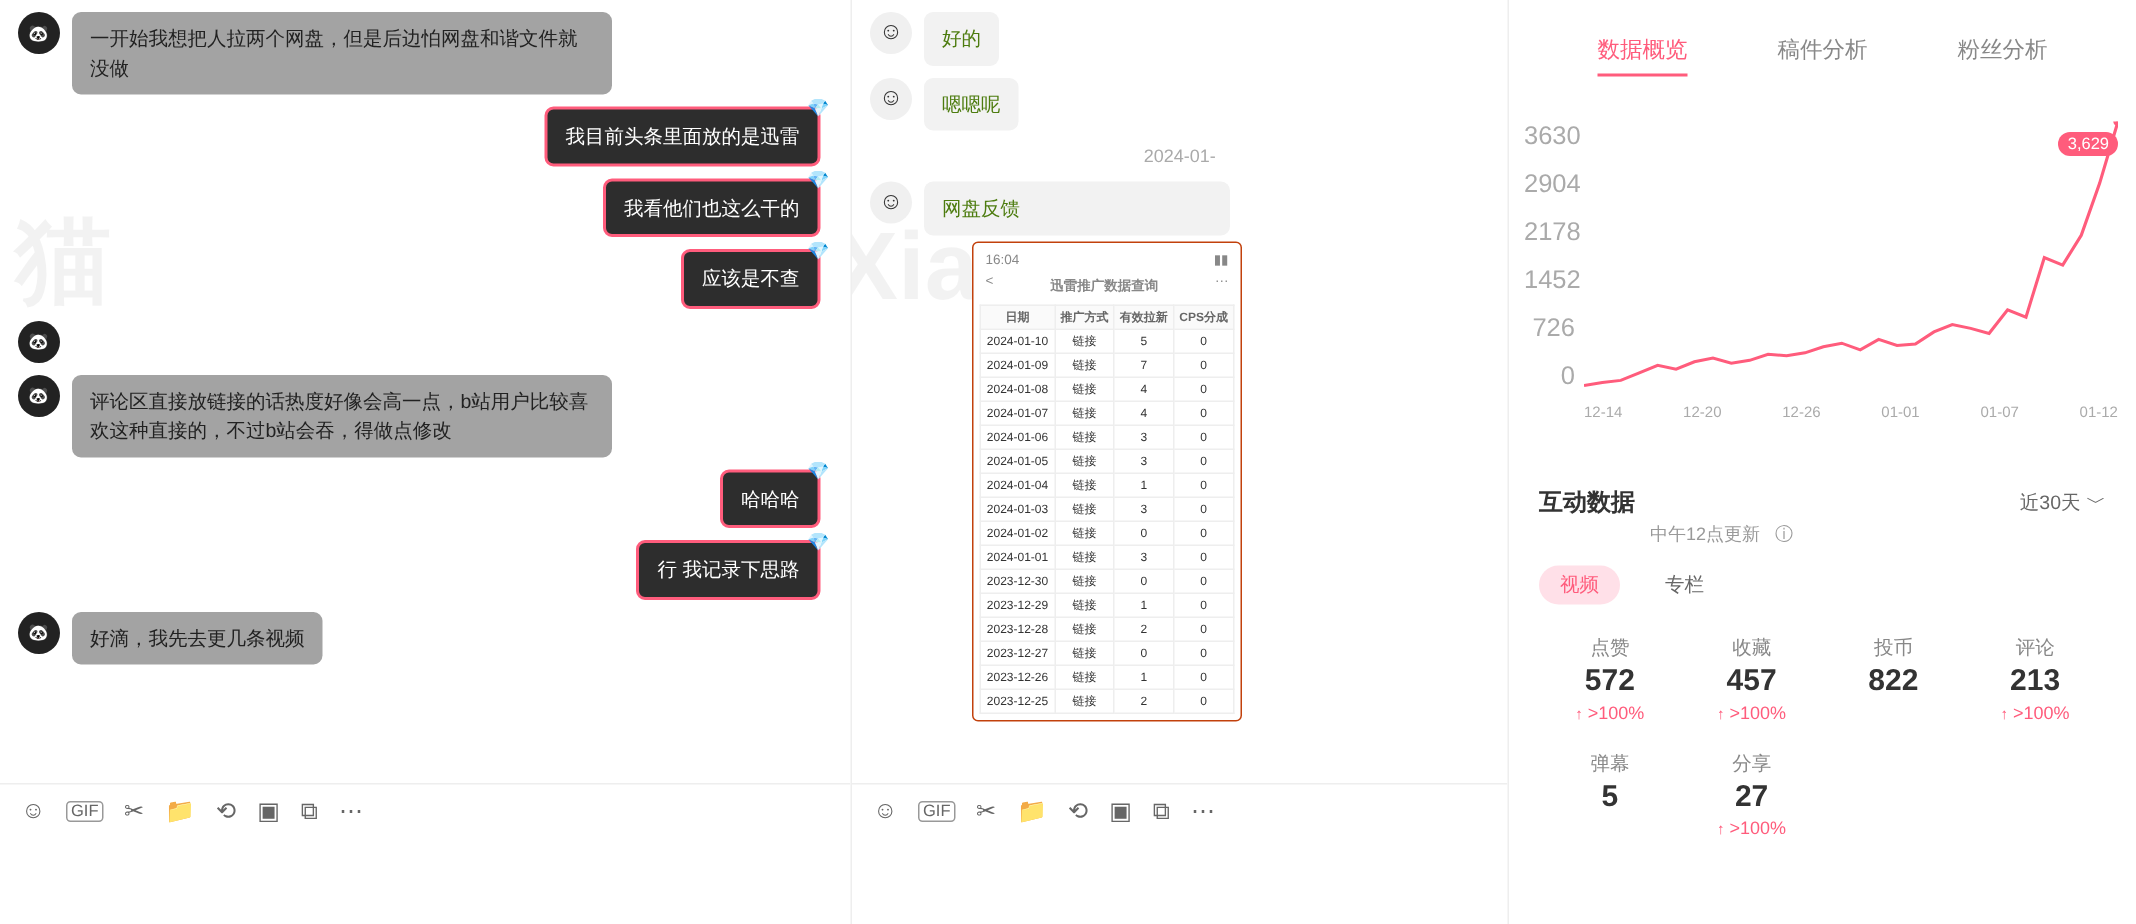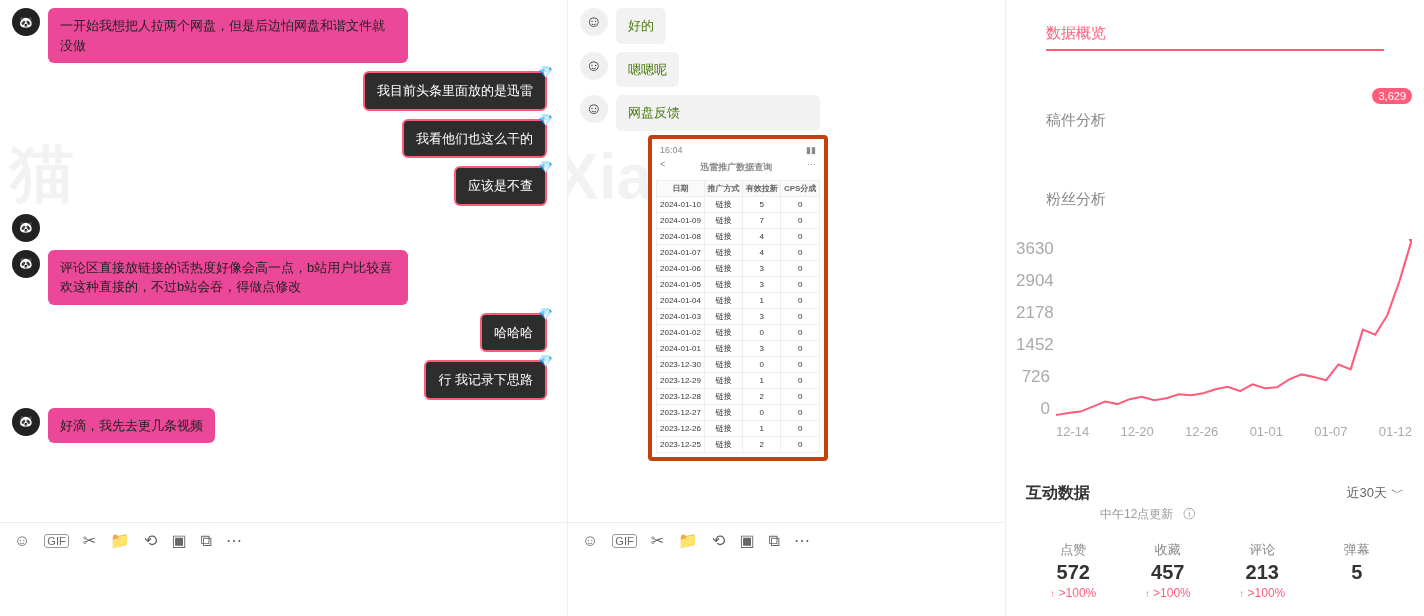--- a/index.html
+++ b/index.html
@@ -10,48 +10,48 @@
 .panel-c { flex: 1; }
 
 
 .chat-area { padding: 0 12px; height: 522px; overflow: hidden; position: relative; }
 .msg-row { display: flex; margin: 8px 0; align-items: flex-start; }
 .msg-row.left { justify-content: flex-start; }
 .msg-row.right { justify-content: flex-end; }
 .avatar { width: 28px; height: 28px; border-radius: 50%; background: #f0f0f0; display: flex; align-items: center; justify-content: center; flex-shrink: 0; font-size: 16px; }
 .avatar.panda { background: #222; color: #fff; font-size: 11px; }
 .bubble { max-width: 360px; padding: 8px 12px; border-radius: 6px; margin: 0 8px; line-height: 1.5; position: relative; }
-.bubble.light { background: #ec4899; color: #222; }
+.bubble.light { background: #a3a3a3; color: #222; }
 .bubble.dark { background: #2d2d2d; color: #fff; border: 2px solid #FF5C7C; }
 .bubble.light-b { background: #f2f2f2; color: #4d7c0f; }
 .diamond { position: absolute; top: -10px; right: -8px; font-size: 12px; }
 .panda-img { width: 56px; height: 56px; background: #222; border-radius: 4px; margin-top: 4px; display: flex; align-items: center; justify-content: center; color: #fff; font-size: 10px; }
 .timestamp { text-align: center; color: #aaa; font-size: 12px; margin: 10px 0; }
 .bg-watermark { position: absolute; color: rgba(0,0,0,0.05); font-size: 64px; font-weight: bold; pointer-events: none; }
 
 
 .input-toolbar { display: flex; gap: 14px; padding: 8px 14px; border-top: 1px solid #eee; align-items: center; color: #666; }
 .input-toolbar span { cursor: pointer; font-size: 16px; }
 
 
-.phone-card { background: #fff; border: 4px solid #c2410c; border-radius: 4px; width: 180px; margin: 4px 0 0 40px; padding: 4px; font-size: 9px; }
+.phone-card { background: #fff; border: 1px solid #c2410c; border-radius: 4px; width: 180px; margin: 4px 0 0 40px; padding: 4px; font-size: 9px; }
 .phone-head { display: flex; justify-content: space-between; padding: 2px 4px; color: #888; }
 .phone-title { text-align: right; font-weight: bold; padding: 2px 0 4px; border-bottom: 1px solid #eee; }
 table.mini { width: 100%; border-collapse: collapse; font-size: 8px; }
 table.mini th, table.mini td { border: 1px solid #eee; padding: 2px 1px; text-align: center; }
 table.mini th { background: #fafafa; color: #666; }
 .overlay-text { position: absolute; color: #ff3b3b; font-size: 21px; font-weight: 500; line-height: 1.7; z-index: 20; pointer-events: none; }
 
 
-.tabs { display: flex; gap: 60px; padding: 24px 40px 10px; font-size: 15px; color: #888; justify-content: center; flex-direction: column; }
+.tabs { display: flex; gap: 60px; padding: 24px 40px 10px; font-size: 15px; color: #888; justify-content: center; }
 .tabs .active { color: #FF5C7C; font-weight: 500; border-bottom: 2px solid #FF5C7C; padding-bottom: 6px; }
 .peak-badge { position: absolute; right: 12px; top: 88px; background: #FF5C7C; color: #fff; font-size: 11px; padding: 2px 6px; border-radius: 8px; }
 .chart-box { position: relative; height: 200px; margin: 20px 12px 10px 50px; }
 .y-axis { position: absolute; left: -40px; top: 0; bottom: 20px; display: flex; flex-direction: column; justify-content: space-between; font-size: 17px; color: #aaa; text-align: right; width: 34px; }
-.x-axis { position: absolute; left: 0; right: 0; bottom: 0; display: flex; justify-content: space-between; font-size: 13px; color: #aaa; gap: 17px; }
+.x-axis { position: absolute; left: 0; right: 0; bottom: 0; display: flex; justify-content: space-between; font-size: 10px; color: #aaa; gap: 17px; }
 svg.line { position: absolute; left: 0; top: 0; right: 0; bottom: 20px; width: 100%; height: 180px; }
 .section-head { display: flex; align-items: center; padding: 14px 20px 8px; gap: 10px; }
 .section-head h3 { font-size: 16px; }
 .section-head .sub { color: #999; font-size: 12px; margin-top: 43px; }
 .section-head .right { margin-left: auto; color: #666; font-size: 13px; display: flex; align-items: center; gap: 4px; }
 .pill-tabs { display: flex; gap: 16px; padding: 4px 20px 10px; align-items: center; }
 .pill { padding: 4px 14px; border-radius: 14px; font-size: 13px; color: #666; cursor: pointer; }
 .pill.active { background: #ffe0e8; color: #FF5C7C; }
 .metric-grid { display: grid; grid-template-columns: repeat(4, 1fr); gap: 6px 0; padding: 4px 20px; }
 .metric { text-align: center; padding: 6px 0; }
@@ -116,20 +116,21 @@
     <div id="chat-b-msgs">
         <div class="msg-row left">
           <span class="avatar">☺</span>
           <span class="bubble light-b">好的</span>
         </div>
         <div class="msg-row left">
           <span class="avatar">☺</span>
           <span class="bubble light-b">嗯嗯呢</span>
         </div>
       </div>
+    <div class="timestamp">2024-01-</div>
     <div class="msg-row left">
       <span class="avatar">☺</span>
       <div style="display:flex;flex-direction:column">
         <span class="bubble light-b">网盘反馈</span>
         <div class="phone-card">
           <div class="phone-head">
             <span>16:04</span>
             <span>▮▮</span>
           </div>
           <div class="phone-head">
@@ -292,32 +293,41 @@
   </div>
   <div class="section-head">
     <h3>互动数据</h3>
     <span class="sub">中午12点更新</span>
     <span class="sub">ⓘ</span>
     <span class="right">
       <span>近30天</span>
       <span>﹀</span>
     </span>
   </div>
+  <div class="pill-tabs" id="pill-tabs">
+      <span class="pill active">视频</span>
+      <span class="pill">专栏</span>
+    </div>
   <div class="metric-grid" id="metrics">
       <div class="metric">
         <div class="mlabel">点赞</div>
         <div class="mval">572</div>
         <div class="mtrend"><span class="arrow">↑</span> &gt;100%</div>
       </div>
       <div class="metric">
         <div class="mlabel">收藏</div>
         <div class="mval">457</div>
         <div class="mtrend"><span class="arrow">↑</span> &gt;100%</div>
       </div>
       <div class="metric">
+        <div class="mlabel">投币</div>
+        <div class="mval">822</div>
+        <div style="height:14px"></div>
+      </div>
+      <div class="metric">
         <div class="mlabel">评论</div>
         <div class="mval">213</div>
         <div class="mtrend"><span class="arrow">↑</span> &gt;100%</div>
       </div>
       <div class="metric">
         <div class="mlabel">弹幕</div>
         <div class="mval">5</div>
         <div style="height:14px"></div>
       </div>
       <div class="metric">

